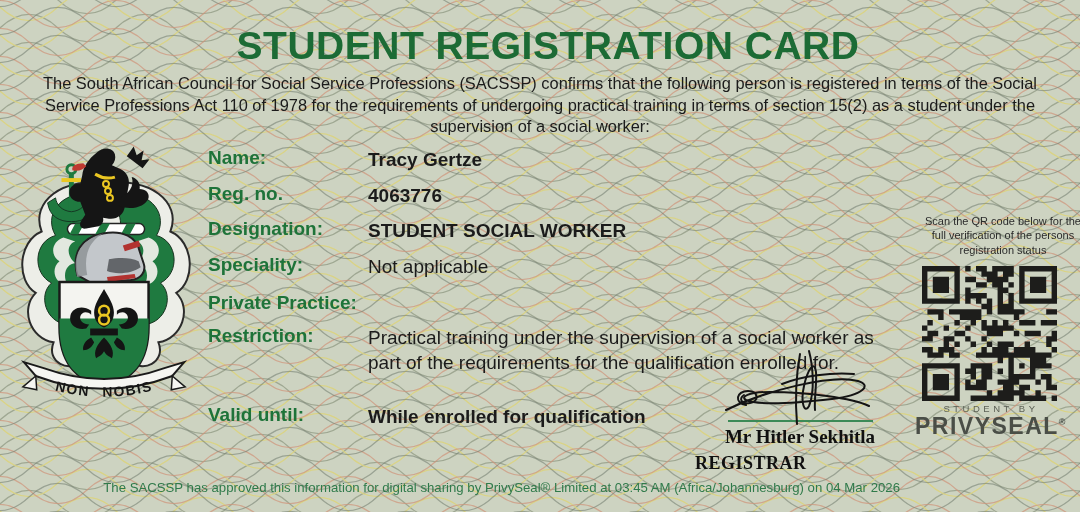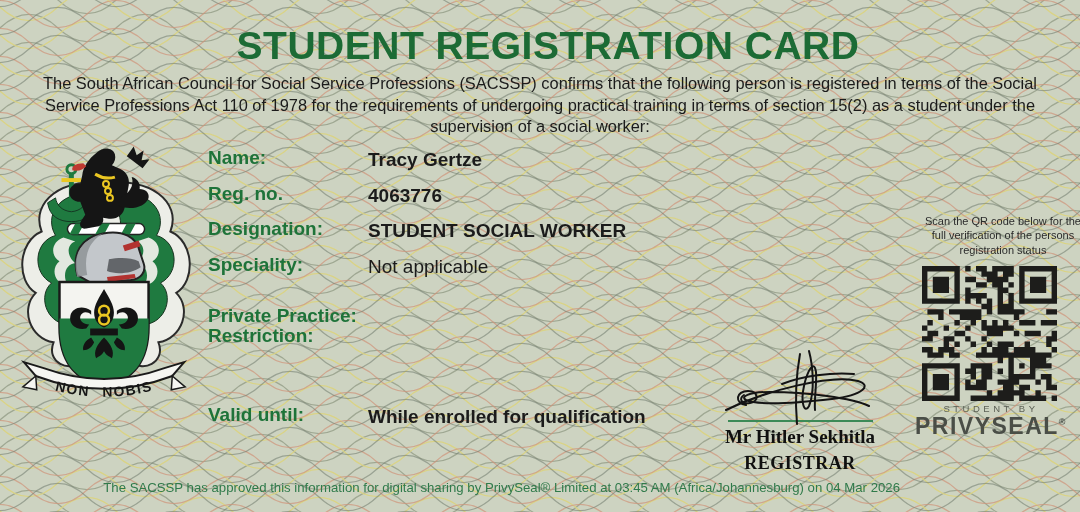--- a/index.html
+++ b/index.html
@@ -23,28 +23,28 @@
 
   .crest{left:12px;top:142px;}
 
   .frow{left:208px;height:26px;display:flex;}
   .flabel{
     width:160px;flex:0 0 160px;
     font-size:19px;font-weight:bold;color:var(--label-green,#1e7339);
   }
   .fvalue{font-size:19px;color:var(--text-dark,#1b1b1b);width:520px;line-height:1.34;}
   .fvalue.bold{font-weight:bold;}
-  .r1{top:147px}.r2{top:183px}.r3{top:218px}.r4{top:254px}.r5{top:305px}
+  .r1{top:147px}.r2{top:183px}.r3{top:218px}.r4{top:254px}.r5{top:292px}
   .r6{top:325px;height:auto}.r7{top:404px}
 
   .sig-svg{left:712px;top:348px;z-index:3;}
   .sig-line{left:728px;top:420px;width:145px;height:2px;background:var(--line-green,#3c8a57);z-index:2;}
   .sig-name{left:695px;top:426px;width:210px;text-align:center;
     font-family:"Liberation Serif",serif;font-weight:bold;font-size:19px;color:#101010;}
-  .sig-role{left:695px;top:453px;width:210px;text-align:center;
+  .sig-role{left:695px;top:453px;width:210px;text-align:left;
     font-family:"Liberation Serif",serif;font-weight:bold;font-size:18px;letter-spacing:.5px;color:#101010;}
 
   .qr-instruction{left:910px;top:214px;width:162px;text-align:center;
     font-size:11px;line-height:1.3;color:#2b2b2b;margin-left:12px;}
   .qr-svg{left:922px;top:266px;}
   .powered{left:905px;top:403px;width:172px;text-align:center;
     font-size:9.5px;letter-spacing:3.5px;color:#5d6156;}
   .brand{left:905px;top:413px;width:172px;text-align:center;
     font-size:23px;font-weight:bold;letter-spacing:1.5px;color:var(--brand-gray,#4a4e47);}
   .brand sup{font-size:9px;}
@@ -170,20 +170,21 @@
   </div>
   <div class="layer frow r4">
     <div class="flabel">Speciality:</div>
     <div class="fvalue">Not applicable</div>
   </div>
   <div class="layer frow r5">
     <div class="flabel">Private Practice:</div>
   </div>
   <div class="layer frow r6">
     <div class="flabel">Restriction:</div>
+    <div class="fvalue">Practical training under the supervision of a social worker as part of the requirements for the qualification enrolled for.</div>
   </div>
   <div class="layer frow r7">
     <div class="flabel">Valid until:</div>
     <div class="fvalue bold">While enrolled for qualification</div>
   </div>
 
   <svg class="layer sig-svg" width="175" height="80" viewBox="0 0 175 80" aria-hidden="true">
     <g fill="none" stroke="#141414" stroke-width="2" stroke-linecap="round">
       <path d="M34,57 c-12,-2 -10,-14 2,-14 c10,0 12,10 2,12 c-8,1.5 -12,-4 -6,-8"></path>
       <path d="M14,62 C55,42 120,26 146,33 C160,37 152,47 120,51 C85,55 48,58 34,52 C28,49 36,44 58,44 C95,44 140,50 157,58"></path>

